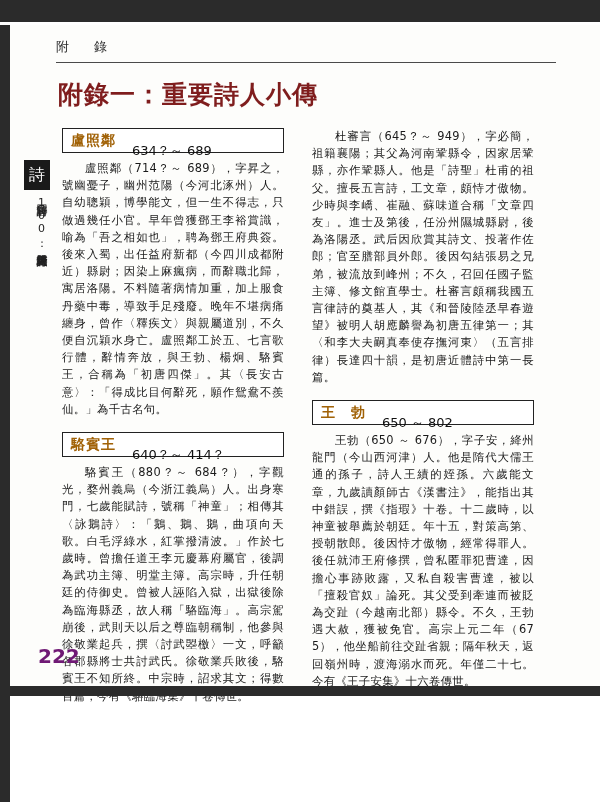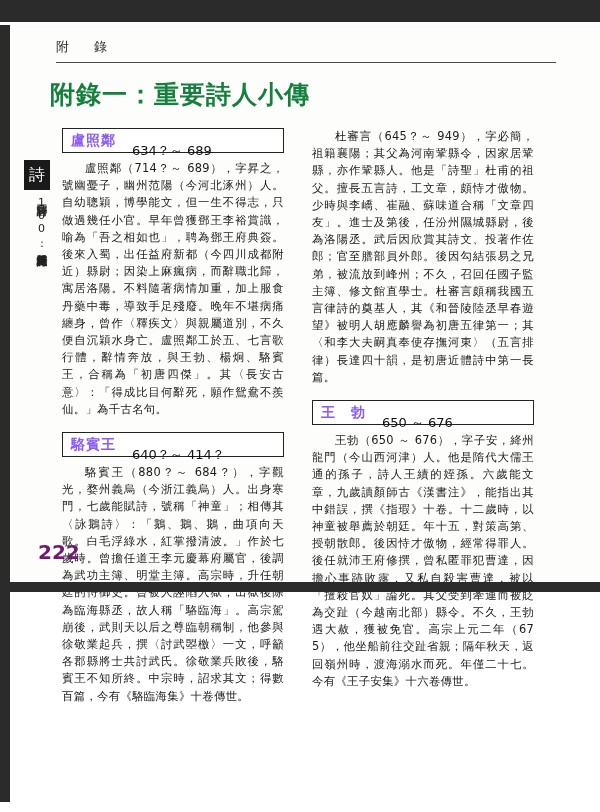--- a/index.html
+++ b/index.html
@@ -9,21 +9,21 @@
   body {
     width: 600px;
     height: 812px;
     background: #ffffff;
     font-family: "DejaVu Sans", "Liberation Sans", sans-serif;
     overflow: hidden;
   }
   .page {
     position: relative;
     width: 600px;
-    height: 592px;
+    height: 696px;
     background: #fdfdfb;
     box-sizing: border-box;
     padding-left: 34px;
   }
   
   .top-band {
     position: absolute;
     top: 0; left: 0;
     width: 600px;
     height: 22px;
@@ -49,25 +49,25 @@
     font-family: "DejaVu Sans", "Liberation Sans", sans-serif;
     font-size: 13px;
     letter-spacing: 6px;
     color: #2b2b2b;
     line-height: 20px;
   }
   
   .main-title {
     position: absolute;
     top: 78px;
-    left: 50px;
+    left: 58px;
     font-size: 25px;
     font-weight: bold;
     letter-spacing: 1px;
-    color: #15803d;
+    color: #7f1d1d;
     font-family: "DejaVu Sans", "Liberation Sans", sans-serif;
   }
   
   .spine {
     position: absolute;
     left: 24px;
     top: 160px;
     width: 26px;
     height: 330px;
   }
@@ -112,21 +112,21 @@
     box-sizing: border-box;
     padding: 0 8px;
     display: flex;
     align-items: center;
     margin-bottom: 7px;
     background: #fff;
   }
   .entry-name {
     font-size: 14px;
     font-weight: bold;
-    color: #8b5cf6;
+    color: #a16207;
     letter-spacing: 1px;
   }
   .entry-dates {
     font-size: 13px;
     color: #111;
     margin-left: 16px;
     letter-spacing: 0px;
     margin-top: 20px;
   }
   .entry-body {
@@ -202,21 +202,21 @@
   </div>
 
   <div class="col col-right">
     <div class="entry">
       <div class="entry-body">杜審言（645？～ 949），字必簡，祖籍襄陽；其父為河南鞏縣令，因家居鞏縣，亦作鞏縣人。他是「詩聖」杜甫的祖父。擅長五言詩，工文章，頗恃才傲物。少時與李嶠、崔融、蘇味道合稱「文章四友」。進士及第後，任汾州隰城縣尉，後為洛陽丞。武后因欣賞其詩文、投著作佐郎；官至膳部員外郎。後因勾結張易之兄弟，被流放到峰州；不久，召回任國子監主簿、修文館直學士。杜審言頗稱我國五言律詩的奠基人，其《和晉陵陸丞早春遊望》被明人胡應麟譽為初唐五律第一；其〈和李大夫嗣真奉使存撫河東〉（五言排律）長達四十韻，是初唐近體詩中第一長篇。</div>
     </div>
 
     <div class="entry">
       <div class="entry-head">
         <span class="entry-name">王　勃</span>
-        <span class="entry-dates">650 ～ 676</span>
+        <span class="entry-dates">650 ～ 802</span>
       </div>
       <div class="entry-body">王勃（650 ～ 676），字子安，絳州龍門（今山西河津）人。他是隋代大儒王通的孫子，詩人王績的姪孫。六歲能文章，九歲讀顏師古《漢書注》，能指出其中錯誤，撰《指瑕》十卷。十二歲時，以神童被舉薦於朝廷。年十五，對策高第、授朝散郎。後因恃才傲物，經常得罪人。後任就沛王府修撰，曾私匿罪犯曹達，因擔心事跡敗露，又私自殺害曹達，被以「擅殺官奴」論死。其父受到牽連而被貶為交趾（今越南北部）縣令。不久，王勃遇大赦，獲被免官。高宗上元二年（675），他坐船前往交趾省親；隔年秋天，返回嶺州時，渡海溺水而死。年僅二十七。今有《王子安集》十六卷傳世。</div>
     </div>
   </div>
 
   <div class="page-number">222</div>
   <div class="bottom-band"></div>
 
 </div>
 

